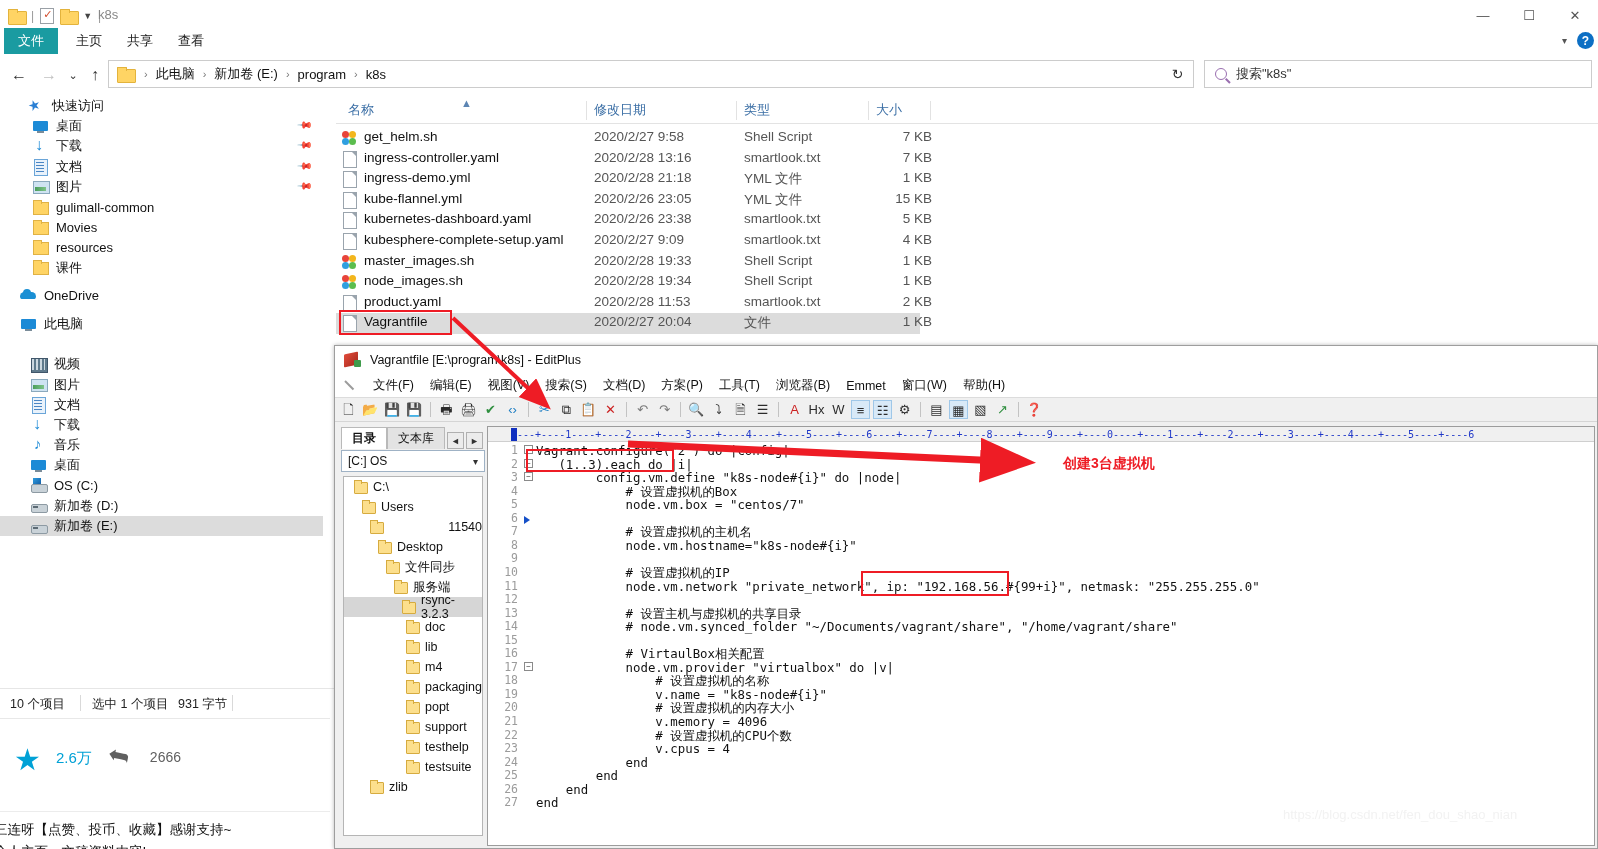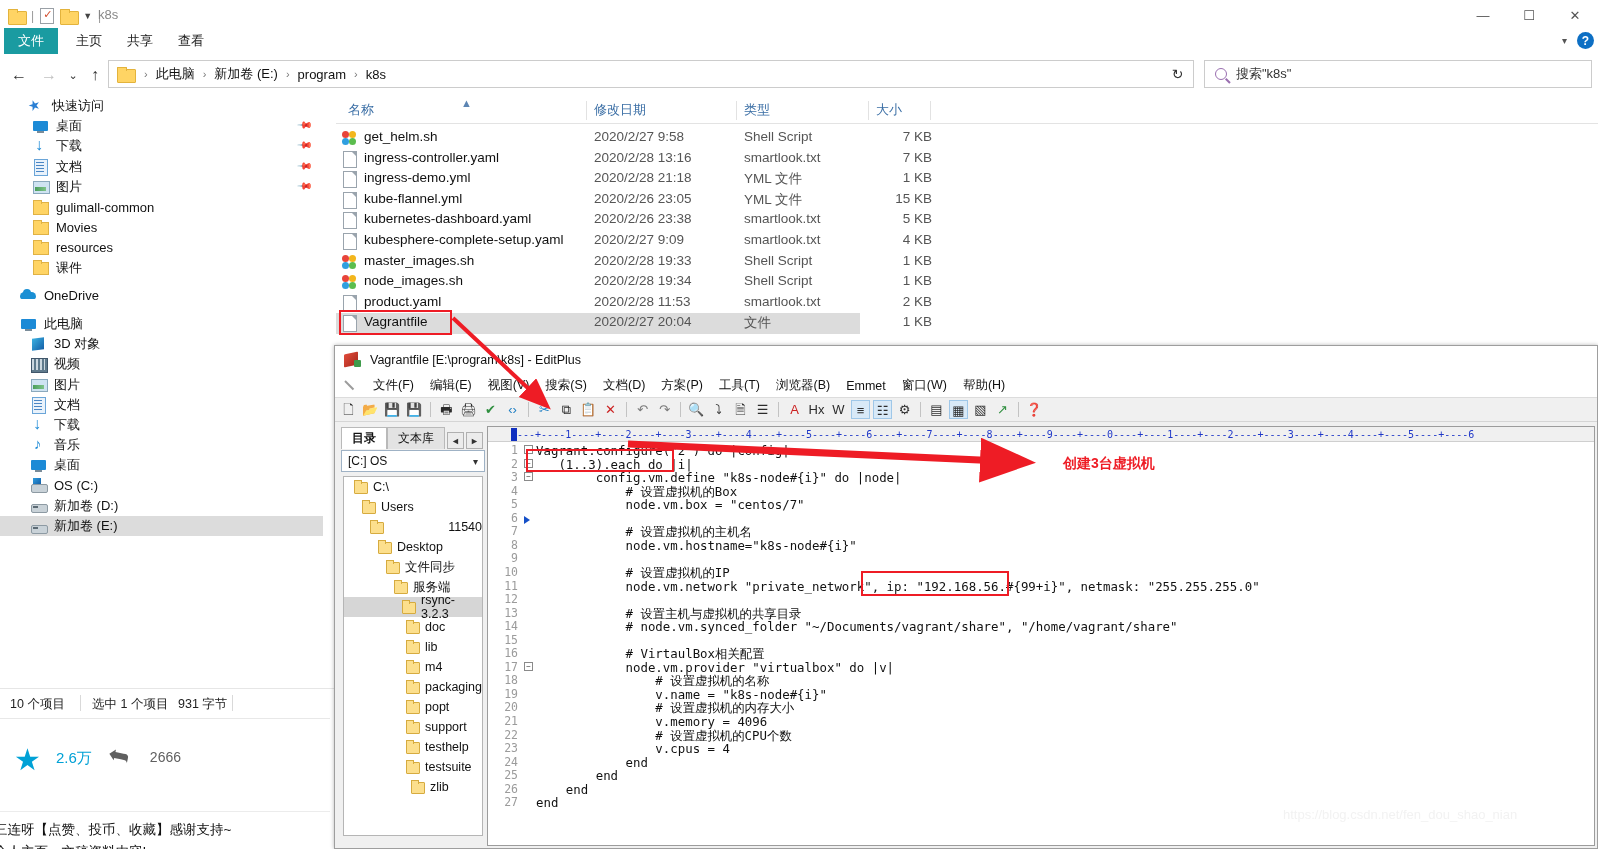--- a/index.html
+++ b/index.html
@@ -103,21 +103,21 @@
 
   
   .colhdr { position:absolute; left:336px; top:98px; width:1262px; height:26px; background:#fff;
             border-bottom:1px solid #e3e3e3; }
   .colhdr .ch { position:absolute; top:3px; font-size:13px; color:#3a6ea5; }
   .colhdr .chline { position:absolute; top:3px; width:1px; height:19px; background:#e2e2e2; }
   .sortarrow { position:absolute; left:125px; top:-1px; font-size:11px; color:#5c85b3; }
 
   .filelist { position:absolute; left:336px; top:128px; width:1262px; height:208px; }
   .frow { position:absolute; left:0; width:592px; height:20.5px; font-size:13.5px; color:#111; }
-  .frow.sel { background:#dcdcdc; width:524px; }
+  .frow.sel { background:#dcdcdc; width:584px; }
   .frow .fname { position:absolute; left:28px; top:1px; }
   .frow .fdate { position:absolute; left:258px; top:1px; color:#555; }
   .frow .ftype { position:absolute; left:408px; top:1px; color:#555; }
   .frow .fsize { position:absolute; left:540px; top:1px; color:#555; width:56px; text-align:right; }
   .fic { position:absolute; left:6px; top:2px; width:15px; height:17px; }
   .fic.file::before { content:""; position:absolute; left:1px; top:0; width:12px; height:15px;
       background:#fff; border:1px solid #9aa4ad; }
   .fic.file::after { content:""; position:absolute; right:1px; top:0; border-left:5px solid transparent;
       border-top:5px solid #9aa4ad; }
   .fic.sh::before { content:""; position:absolute; left:0px; top:1px; width:7px; height:7px;
@@ -310,24 +310,20 @@
         <span class="ic ic-folder"></span>
         <span class="lbl">课件</span>
       </div>
       <div class="navrow" style="position: absolute; left: 0px; top: 189.8px; width: 323px; padding-left: 20px;">
         <span class="ic ic-cloud"></span>
         <span class="lbl">OneDrive</span>
       </div>
       <div class="navrow" style="position: absolute; left: 0px; top: 218px; width: 323px; padding-left: 20px;">
         <span class="ic ic-monitor"></span>
         <span class="lbl">此电脑</span>
-      </div>
-      <div class="navrow" style="position: absolute; left: 0px; top: 238.2px; width: 323px; padding-left: 30px;">
-        <span class="ic ic-3d"></span>
-        <span class="lbl">3D 对象</span>
       </div>
       <div class="navrow" style="position: absolute; left: 0px; top: 258.4px; width: 323px; padding-left: 30px;">
         <span class="ic ic-video"></span>
         <span class="lbl">视频</span>
       </div>
       <div class="navrow" style="position: absolute; left: 0px; top: 278.6px; width: 323px; padding-left: 30px;">
         <span class="ic ic-pic"></span>
         <span class="lbl">图片</span>
       </div>
       <div class="navrow" style="position: absolute; left: 0px; top: 298.8px; width: 323px; padding-left: 30px;">
@@ -590,21 +586,21 @@
             <span>support</span>
           </div>
           <div class="trow" style="padding-left: 62px;">
             <span class="tfold"></span>
             <span>testhelp</span>
           </div>
           <div class="trow" style="padding-left: 62px;">
             <span class="tfold"></span>
             <span>testsuite</span>
           </div>
-          <div class="trow" style="padding-left: 67px;">
+          <div class="trow" style="padding-left: 26px;">
             <span class="tfold"></span>
             <span>zlib</span>
           </div>
         </div>
     </div>
 
     <div class="ep-editor">
       <div class="ruler">----+----1----+----2----+----3----+----4----+----5----+----6----+----7----+----8----+----9----+----0----+----1----+----2----+----3----+----4----+----5----+----6</div>
       <div class="ruler-caret"></div>
       <div class="gutter" id="gutter">

